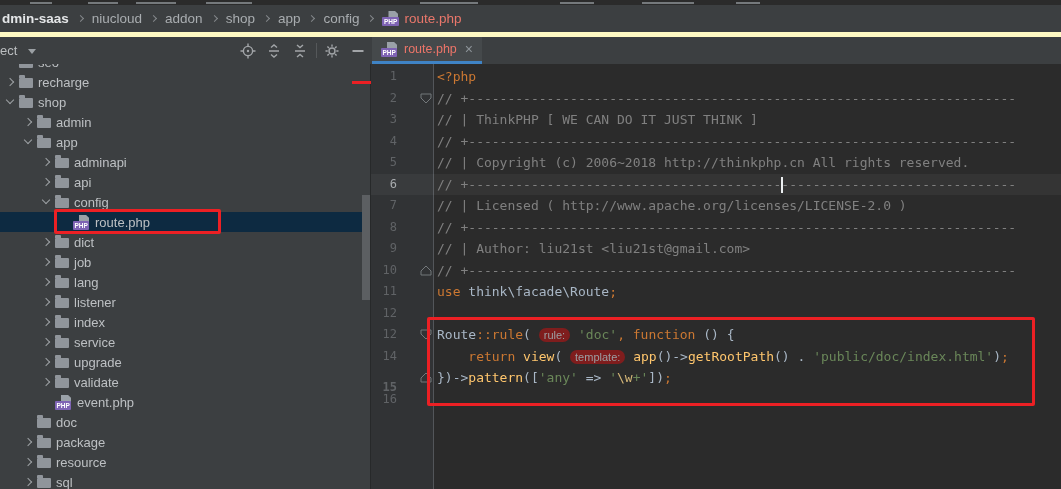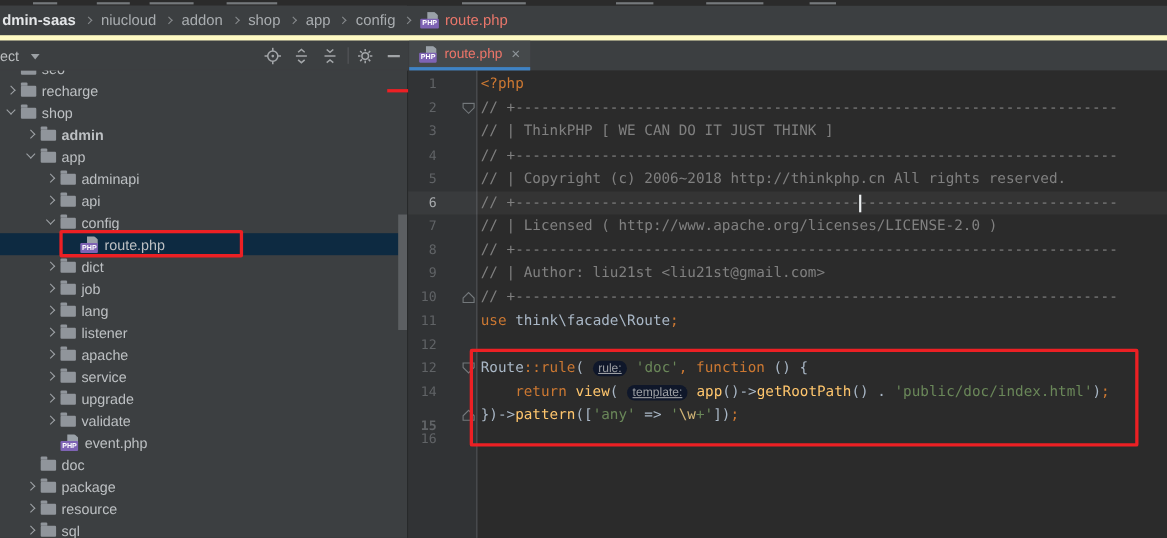--- a/index.html
+++ b/index.html
@@ -81,22 +81,22 @@
   .fold { position:absolute; left:49px; width:12px; height:21.5px; display:flex; align-items:center; }
   .code-line { position:absolute; left:66px; height:21.5px; line-height:21.5px; white-space:pre;
     font-family:"DejaVu Sans Mono", monospace; font-size:13px; }
   .tk-kw    { color:#cc7832; }
   .tk-plain { color:#a9b7c6; }
   .tk-str   { color:#6a8759; }
   .tk-fn    { color:#ffc66d; }
   .tk-cmt   { color:#808080; }
   .tk-url   { color:#808080; }
   .tk-esc   { color:#d5b778; }
-  .tk-hint  { background:#0f172a; color:#9c9fa3; border-radius:8px; padding:1px 5px;
-    font-size:11px; font-family:"Liberation Sans",sans-serif;text-decoration:underline; }
+  .tk-hint  { background:#7f1d1d; color:#9c9fa3; border-radius:8px; padding:1px 5px;
+    font-size:11px; font-family:"Liberation Sans",sans-serif; }
   .caret { position:absolute; top:3px; width:2px; height:16px; background:#eceff1; }
   
   .anno { position:absolute; border:3px solid #ec2024; border-radius:2px; z-index:7; }
   .anno-dash { position:absolute; left:352px; top:81px; width:19px; height:3px; background:#ec2024; z-index:7; }
   
   .plicon svg { stroke:#a2a5a8; fill:none; stroke-width:1.4; }
 </style>
 </head>
 <body>
 
@@ -197,21 +197,21 @@
           <span class="tree-label">recharge</span>
         </div>
         <div class="tree-row" style="top: 92px;">
           <span style="width: 3px; flex: 0 0 auto;"></span>
           <span class="chev-box">
             <span class="chev down"></span>
           </span>
           <span class="folder"></span>
           <span class="tree-label">shop</span>
         </div>
-        <div class="tree-row" style="top: 112px; font-weight: bold;">
+        <div class="tree-row" style="top: 112px;">
           <span style="width: 21px; flex: 0 0 auto;"></span>
           <span class="chev-box">
             <span class="chev right"></span>
           </span>
           <span class="folder"></span>
           <span class="tree-label">admin</span>
         </div>
         <div class="tree-row" style="top: 132px;">
           <span style="width: 21px; flex: 0 0 auto;"></span>
           <span class="chev-box">
@@ -284,21 +284,21 @@
           </span>
           <span class="folder"></span>
           <span class="tree-label">listener</span>
         </div>
         <div class="tree-row" style="top: 312px;">
           <span style="width: 39px; flex: 0 0 auto;"></span>
           <span class="chev-box">
             <span class="chev right"></span>
           </span>
           <span class="folder"></span>
-          <span class="tree-label">apache</span>
+          <span class="tree-label">index</span>
         </div>
         <div class="tree-row" style="top: 332px;">
           <span style="width: 39px; flex: 0 0 auto;"></span>
           <span class="chev-box">
             <span class="chev right"></span>
           </span>
           <span class="folder"></span>
           <span class="tree-label">service</span>
         </div>
         <div class="tree-row" style="top: 352px;">

